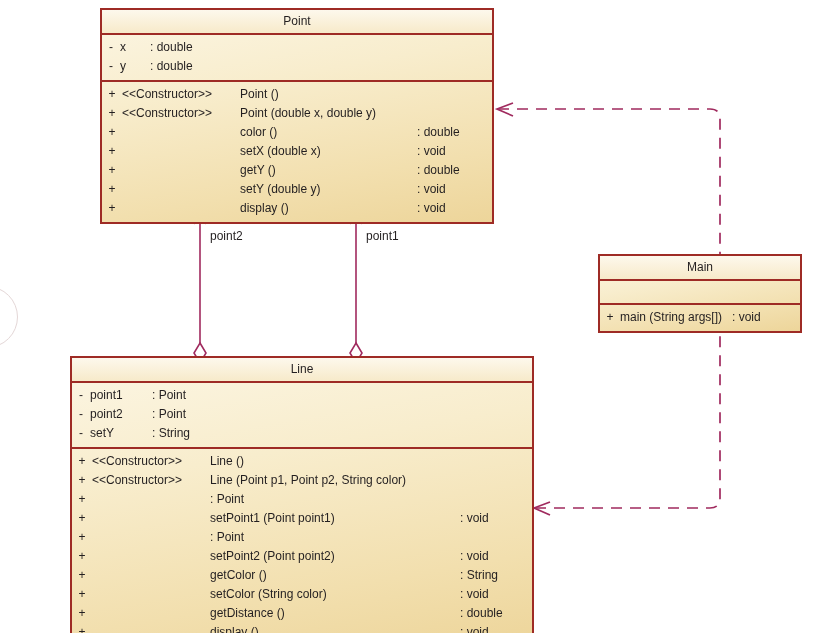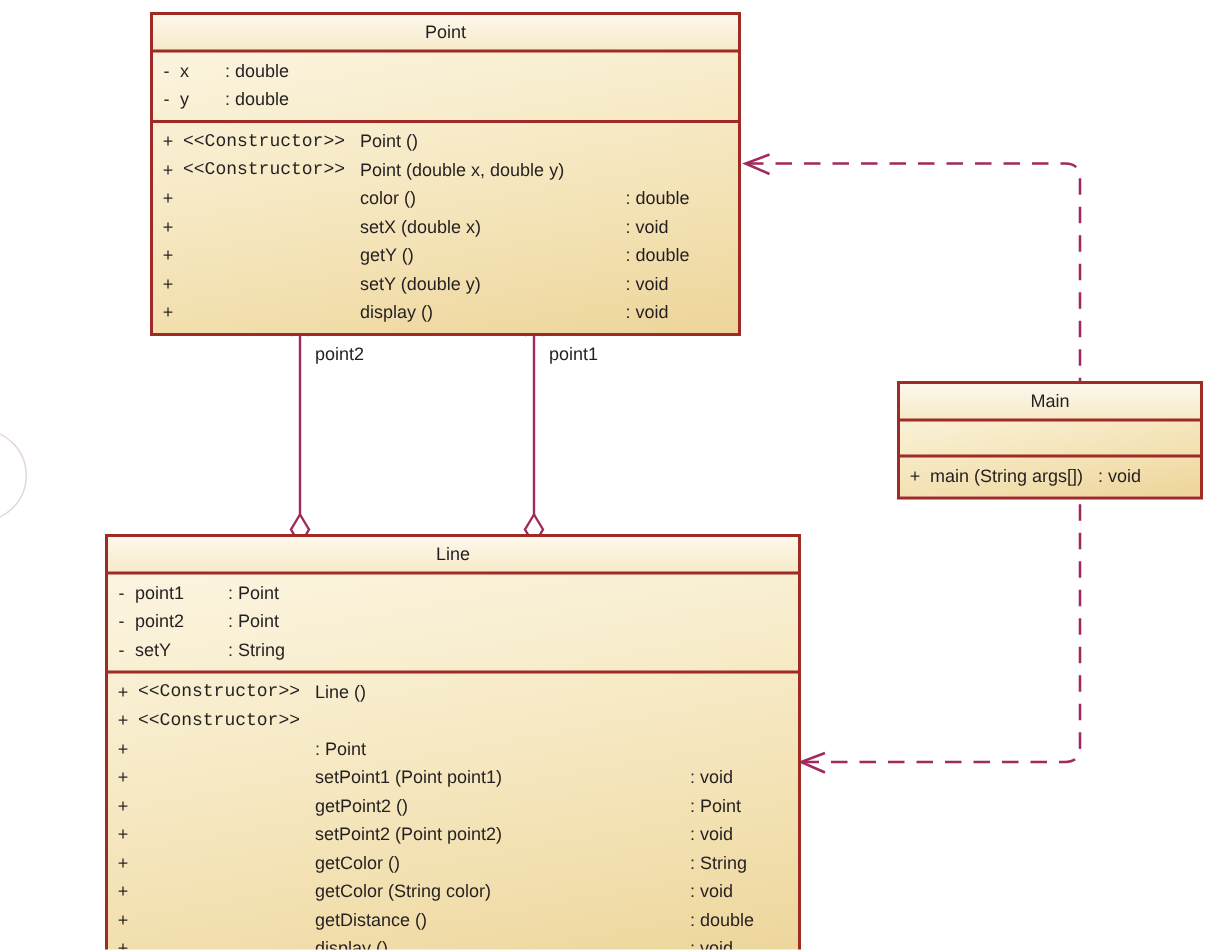--- a/index.html
+++ b/index.html
@@ -93,21 +93,20 @@
     height: 19px;
     white-space: nowrap;
   }
   .meth-vis {
     width: 20px;
     text-align: center;
     flex: 0 0 20px;
   }
   .meth-stereo {
     flex: 0 0 auto;
-    font-family: Liberation Mono, monospace;
   }
   .meth-sig {
     flex: 1 1 auto;
   }
   .meth-ret {
     flex: 0 0 auto;
     text-align: left;
   }
 
   
@@ -274,55 +273,55 @@
     <div class="uml-compartment last">
       <div class="meth-row">
         <span class="meth-vis">+</span>
         <span class="meth-stereo" style="width:118px;">&lt;&lt;Constructor&gt;&gt;</span>
         <span class="meth-sig">Line ()</span>
         <span class="meth-ret" style="width:72px;"></span>
       </div>
       <div class="meth-row">
         <span class="meth-vis">+</span>
         <span class="meth-stereo" style="width:118px;">&lt;&lt;Constructor&gt;&gt;</span>
+        <span class="meth-sig">Line (Point p1, Point p2, String color)</span>
         <span class="meth-ret" style="width:72px;"></span>
       </div>
       <div class="meth-row">
         <span class="meth-vis">+</span>
         <span class="meth-stereo" style="width:118px;"></span>
         <span class="meth-ret" style="width:72px;">: Point</span>
       </div>
       <div class="meth-row">
         <span class="meth-vis">+</span>
         <span class="meth-stereo" style="width:118px;"></span>
         <span class="meth-sig">setPoint1 (Point point1)</span>
         <span class="meth-ret" style="width:72px;">: void</span>
       </div>
       <div class="meth-row">
         <span class="meth-vis">+</span>
         <span class="meth-stereo" style="width:118px;"></span>
-        <span class="meth-sig">getPoint2 ()</span>
         <span class="meth-ret" style="width:72px;">: Point</span>
       </div>
       <div class="meth-row">
         <span class="meth-vis">+</span>
         <span class="meth-stereo" style="width:118px;"></span>
         <span class="meth-sig">setPoint2 (Point point2)</span>
         <span class="meth-ret" style="width:72px;">: void</span>
       </div>
       <div class="meth-row">
         <span class="meth-vis">+</span>
         <span class="meth-stereo" style="width:118px;"></span>
         <span class="meth-sig">getColor ()</span>
         <span class="meth-ret" style="width:72px;">: String</span>
       </div>
       <div class="meth-row">
         <span class="meth-vis">+</span>
         <span class="meth-stereo" style="width:118px;"></span>
-        <span class="meth-sig">getColor (String color)</span>
+        <span class="meth-sig">setColor (String color)</span>
         <span class="meth-ret" style="width:72px;">: void</span>
       </div>
       <div class="meth-row">
         <span class="meth-vis">+</span>
         <span class="meth-stereo" style="width:118px;"></span>
         <span class="meth-sig">getDistance ()</span>
         <span class="meth-ret" style="width:72px;">: double</span>
       </div>
       <div class="meth-row">
         <span class="meth-vis">+</span>

